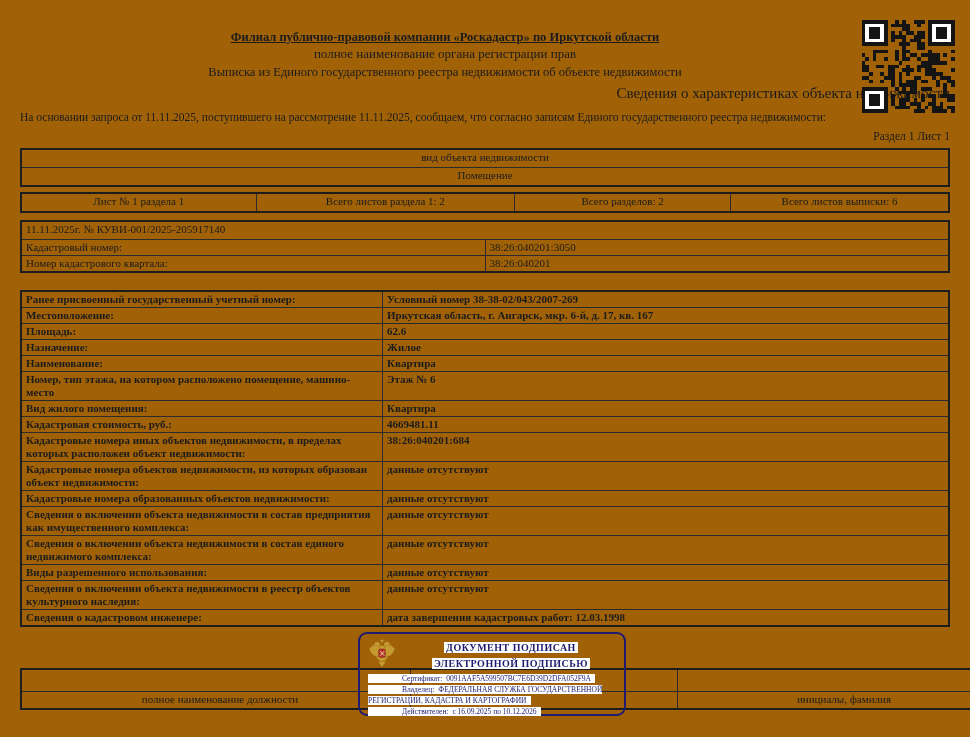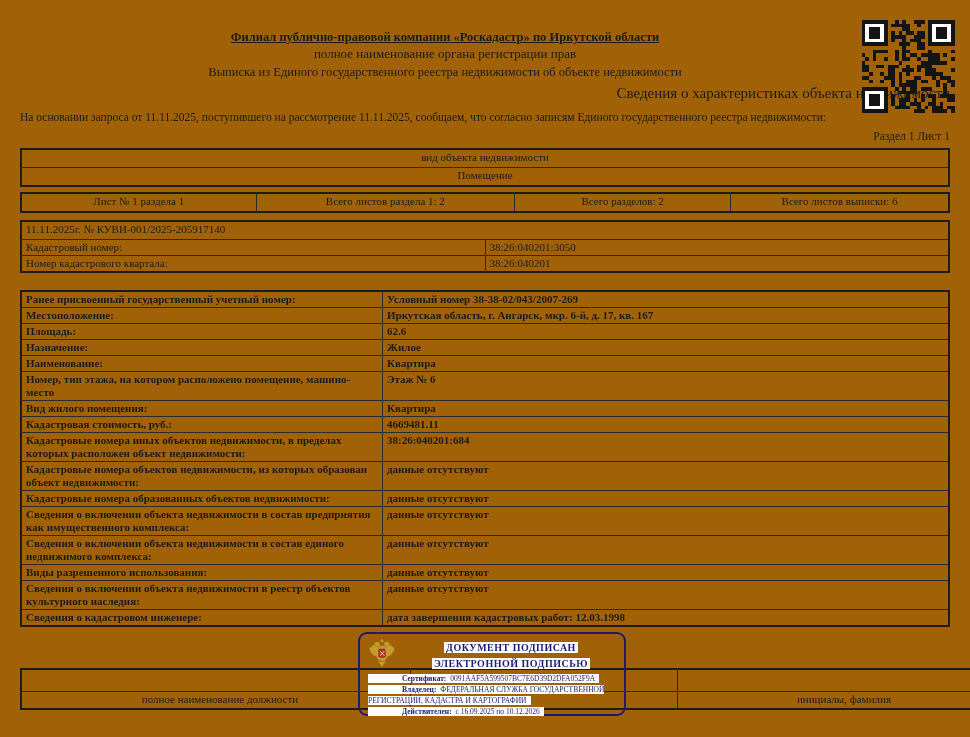--- a/index.html
+++ b/index.html
@@ -57,21 +57,21 @@
   }
   .stamp .eagle{position:absolute;left:7px;top:3px;}
   .stamp .ttl{position:absolute;left:42px;right:4px;text-align:center;font-weight:bold;font-size:10px;letter-spacing:.5px;}
   .stamp .ttl span,.stamp .sm span{background:#fefefe;padding:0 2px;}
   .stamp .t1{top:8px;}
   .stamp .t2{top:24px;}
   .stamp .sm{position:absolute;left:8px;right:4px;font-size:7.5px;line-height:10.5px;}
   .stamp .cert{top:40px;}
   .stamp .owner{top:51px;}
   .stamp .valid{top:73px;}
-  .stamp b{font-weight:bold;padding-left:32px;}
+  .stamp b{font-weight:normal;padding-left:32px;}
 </style>
 </head>
 <body>
 
 <div class="page">
 
   <svg class="qr" id="qr" viewBox="0 0 25 25" shape-rendering="crispEdges">
       <rect x="9" y="0" width="1" height="1" fill="#141414"></rect>
       <rect x="11" y="0" width="1" height="1" fill="#141414"></rect>
       <rect x="14" y="0" width="1" height="1" fill="#141414"></rect>

